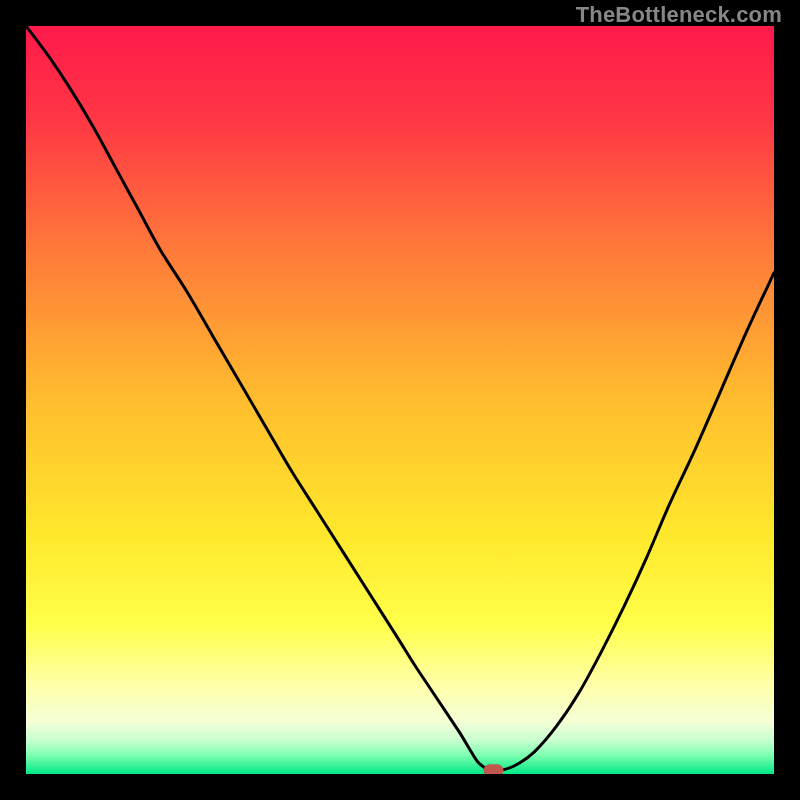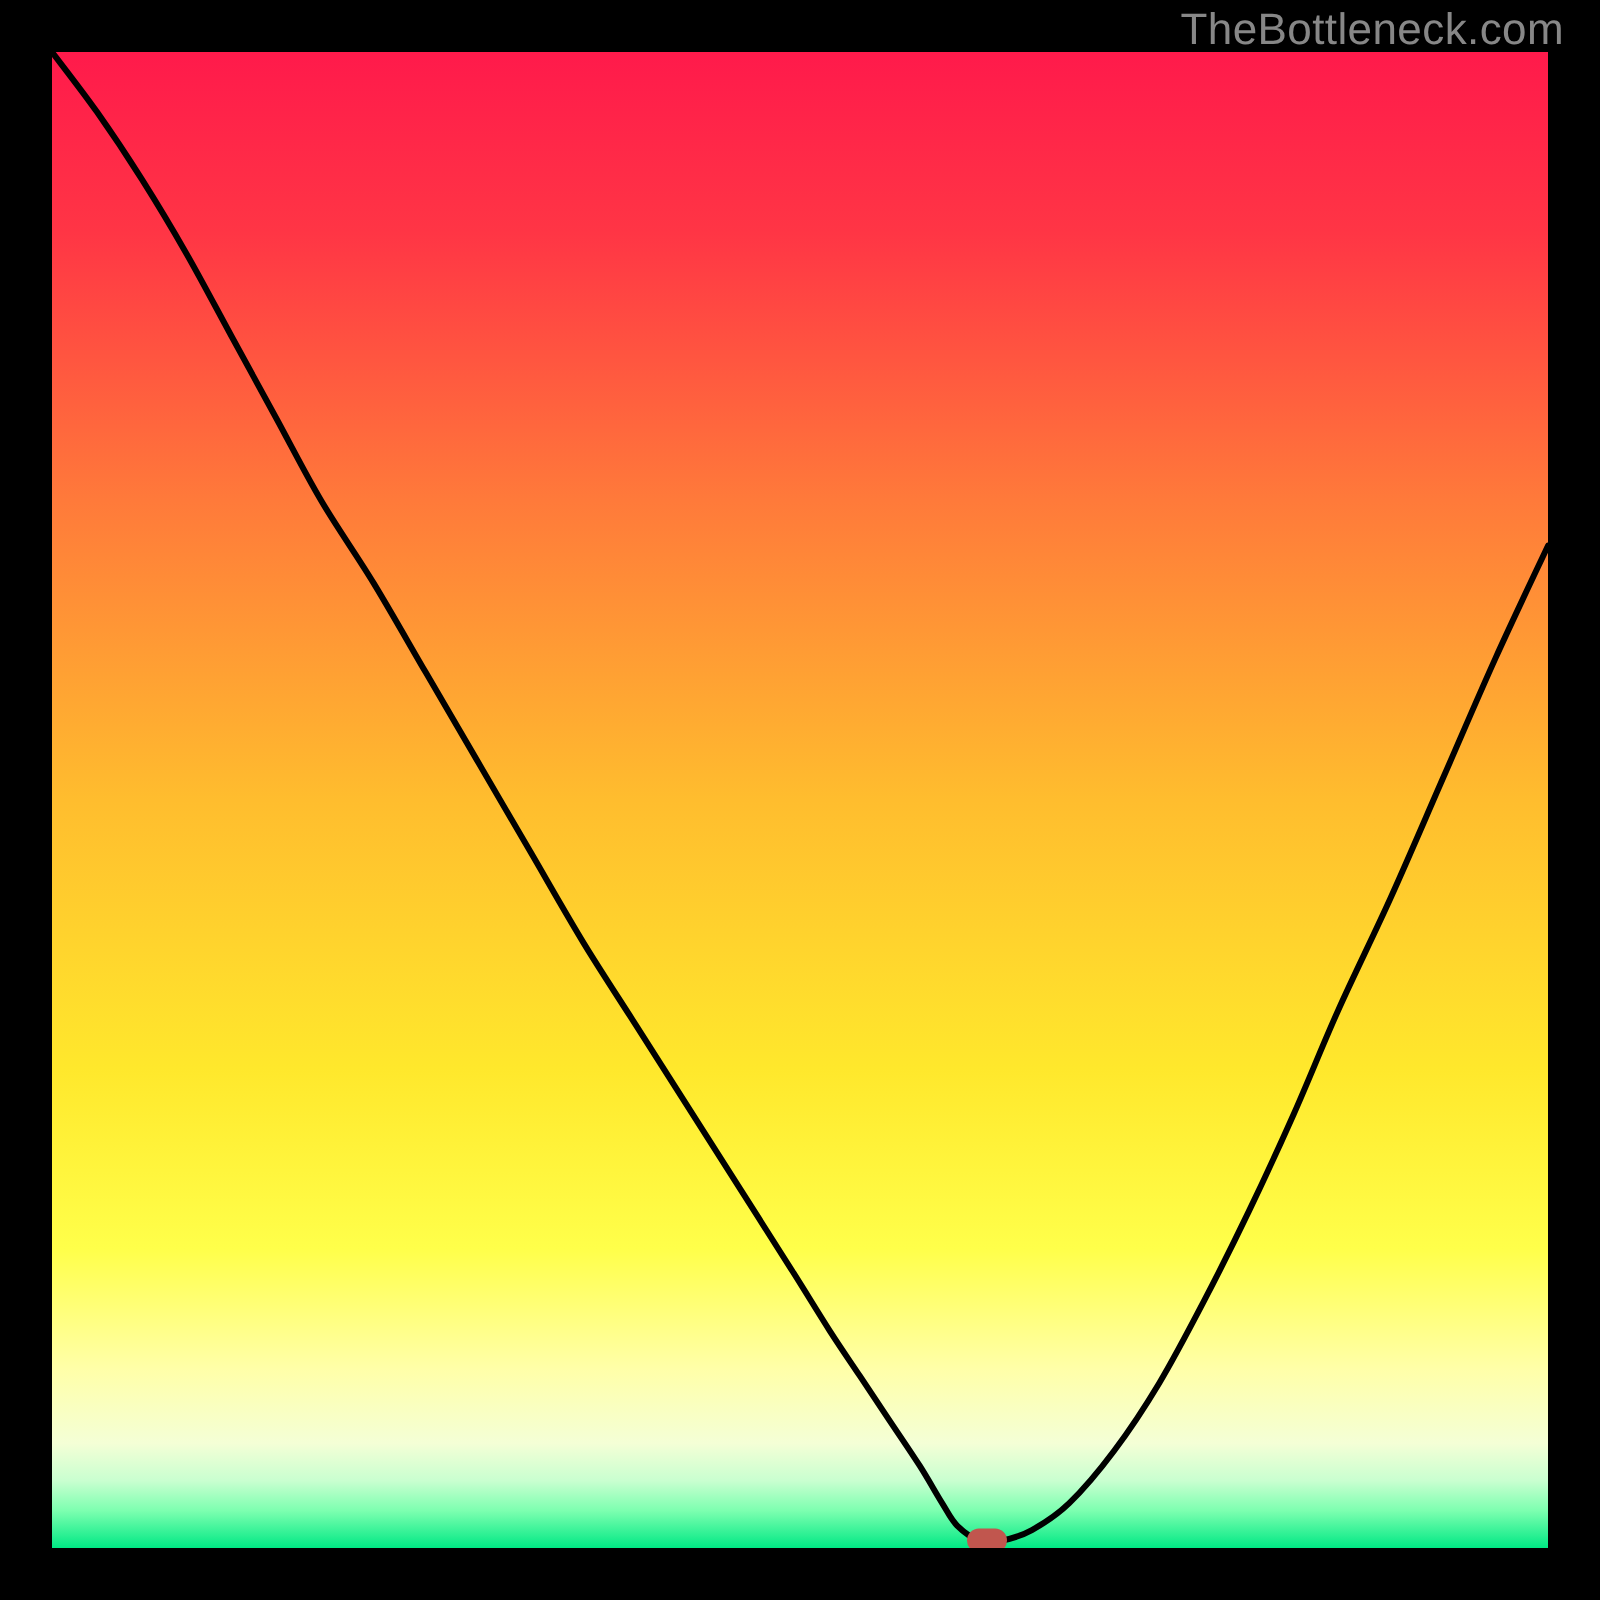--- a/index.html
+++ b/index.html
@@ -17,21 +17,21 @@
     left: 0;
     width: 800px;
     height: 800px;
     background: #000000;
   }
   .watermark {
     position: absolute;
     top: 2px;
     right: 18px;
     font-size: 22px;
-    font-weight: 400;
+    font-weight: 700;
     color: #878787;
     font-family: Arial, sans-serif;
     letter-spacing: 0.2px;
   }
   .plot-area {
     position: absolute;
     left: 26px;
     top: 26px;
     width: 748px;
     height: 748px;

